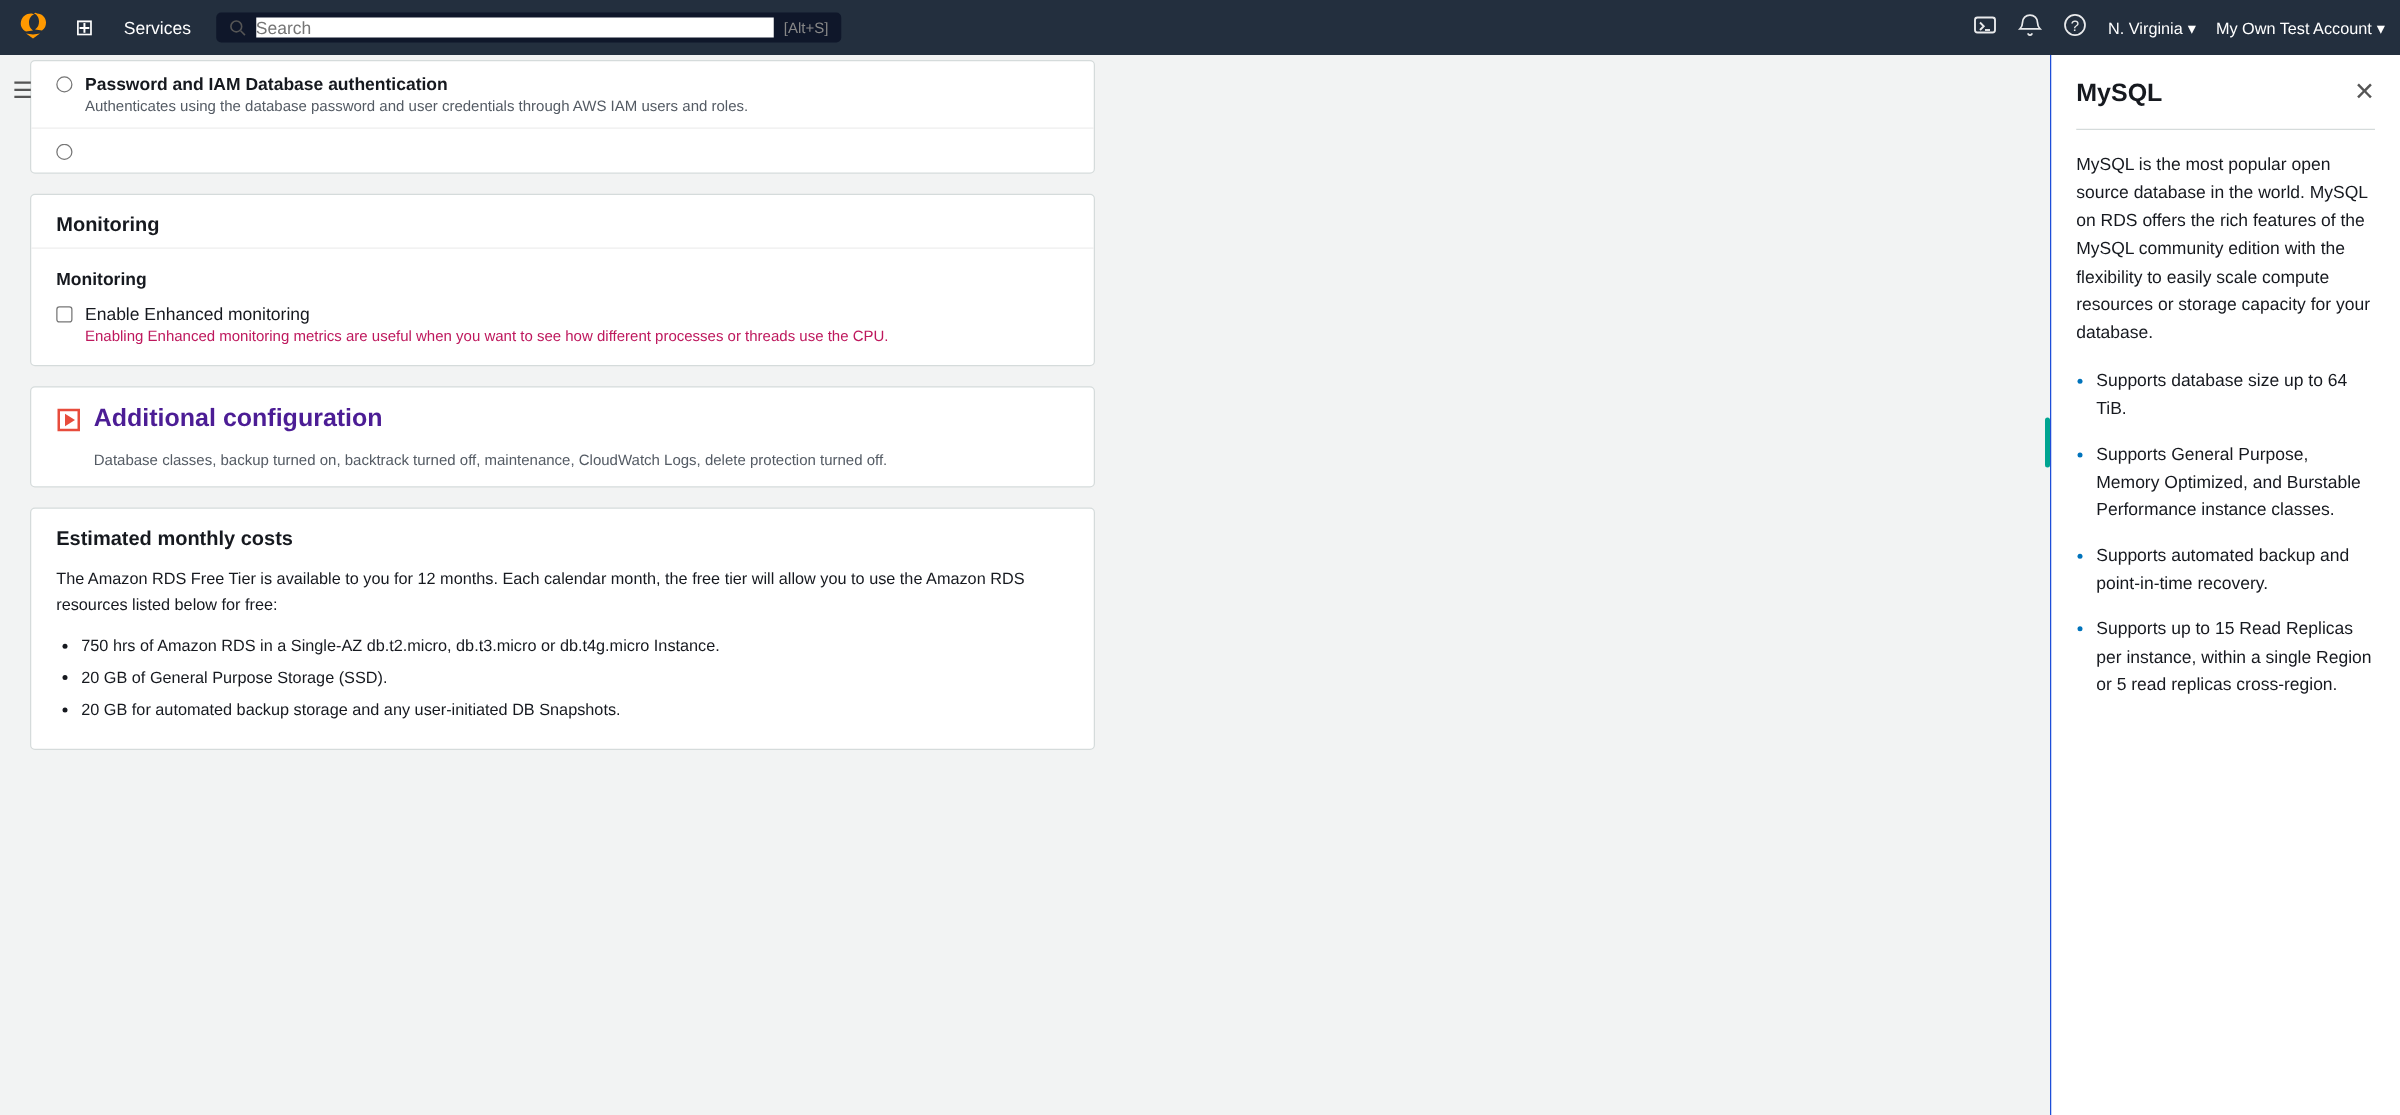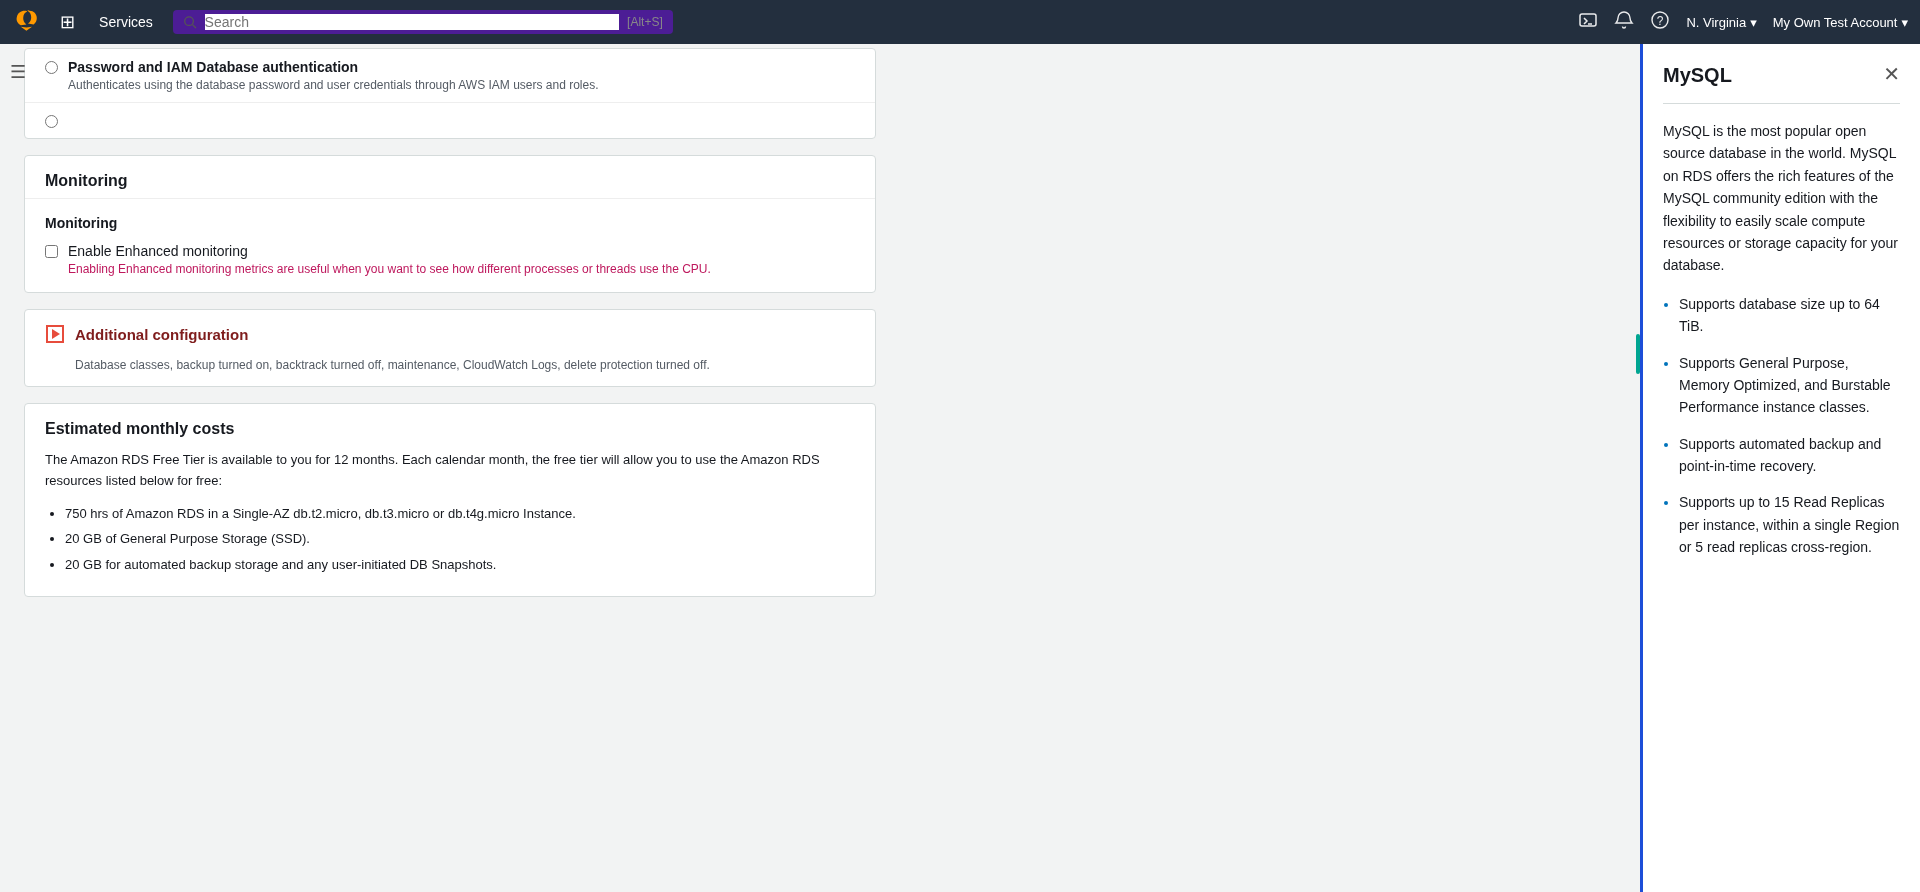--- a/index.html
+++ b/index.html
@@ -19,21 +19,21 @@
     }
     .aws-logo {
       display: flex; align-items: center; gap: 6px; color: #ff9900;
       font-size: 20px; font-weight: bold; text-decoration: none;
       flex-shrink: 0;
     }
     .nav-grid-icon { color: #fff; cursor: pointer; font-size: 18px; padding: 4px; }
     .nav-services { color: #fff; font-size: 14px; cursor: pointer; padding: 4px 8px; }
     .nav-search {
       display: flex; align-items: center;
-      background: #4c1d95; border-radius: 4px;
+      background: #0f172a; border-radius: 4px;
       padding: 4px 10px; gap: 8px; flex: 1; max-width: 500px;
     }
     .nav-search input {
       border: none; outline: none; font-size: 14px; width: 100%; color: #16191f;
     }
     .nav-search-shortcut { color: #888; font-size: 12px; flex-shrink: 0; }
     .nav-right { display: flex; align-items: center; gap: 16px; margin-left: auto; }
     .nav-icon-btn { color: #fff; font-size: 18px; cursor: pointer; opacity: 0.9; }
     .nav-region { color: #fff; font-size: 13px; cursor: pointer; display: flex; align-items: center; gap: 4px; }
     .nav-account { color: #fff; font-size: 13px; cursor: pointer; display: flex; align-items: center; gap: 4px; }
@@ -119,40 +119,40 @@
       background: #fff;
     }
     .collapse-triangle {
       width: 0; height: 0;
       border-top: 5px solid transparent;
       border-bottom: 5px solid transparent;
       border-left: 8px solid #e74c3c;
       margin-left: 2px;
     }
     .additional-config-title {
-      font-size: 15px; font-weight: 700; color: #7f1d1d;
+      font-size: 20px; font-weight: 700; color: #4c1d95;
     }
     .additional-config-subtitle {
       font-size: 12px; color: #545b64;
       padding: 0 20px 14px 50px;
     }
 
     
     .costs-section { background: #fff; border: 1px solid #d5dbdb; border-radius: 4px; margin-bottom: 16px; padding: 0; }
     .costs-title { font-size: 16px; font-weight: 700; padding: 16px 20px 12px; }
     .costs-body { padding: 0 20px 16px; }
     .costs-intro { font-size: 13px; color: #16191f; line-height: 1.6; margin-bottom: 12px; }
     .costs-list { list-style: disc; padding-left: 20px; }
     .costs-list li { font-size: 13px; color: #16191f; margin-bottom: 6px; line-height: 1.5; }
 
     
     .right-panel {
       width: 280px;
       background: #fff;
-      border-left: 3px solid #1d4ed8;
+      border-left: 1px solid #1d4ed8;
       position: fixed;
       top: 44px; right: 0; bottom: 0;
       overflow-y: auto;
       padding: 20px;
     }
     .right-panel-header {
       display: flex; justify-content: space-between; align-items: flex-start;
       margin-bottom: 16px;
     }
     .right-panel-title {

